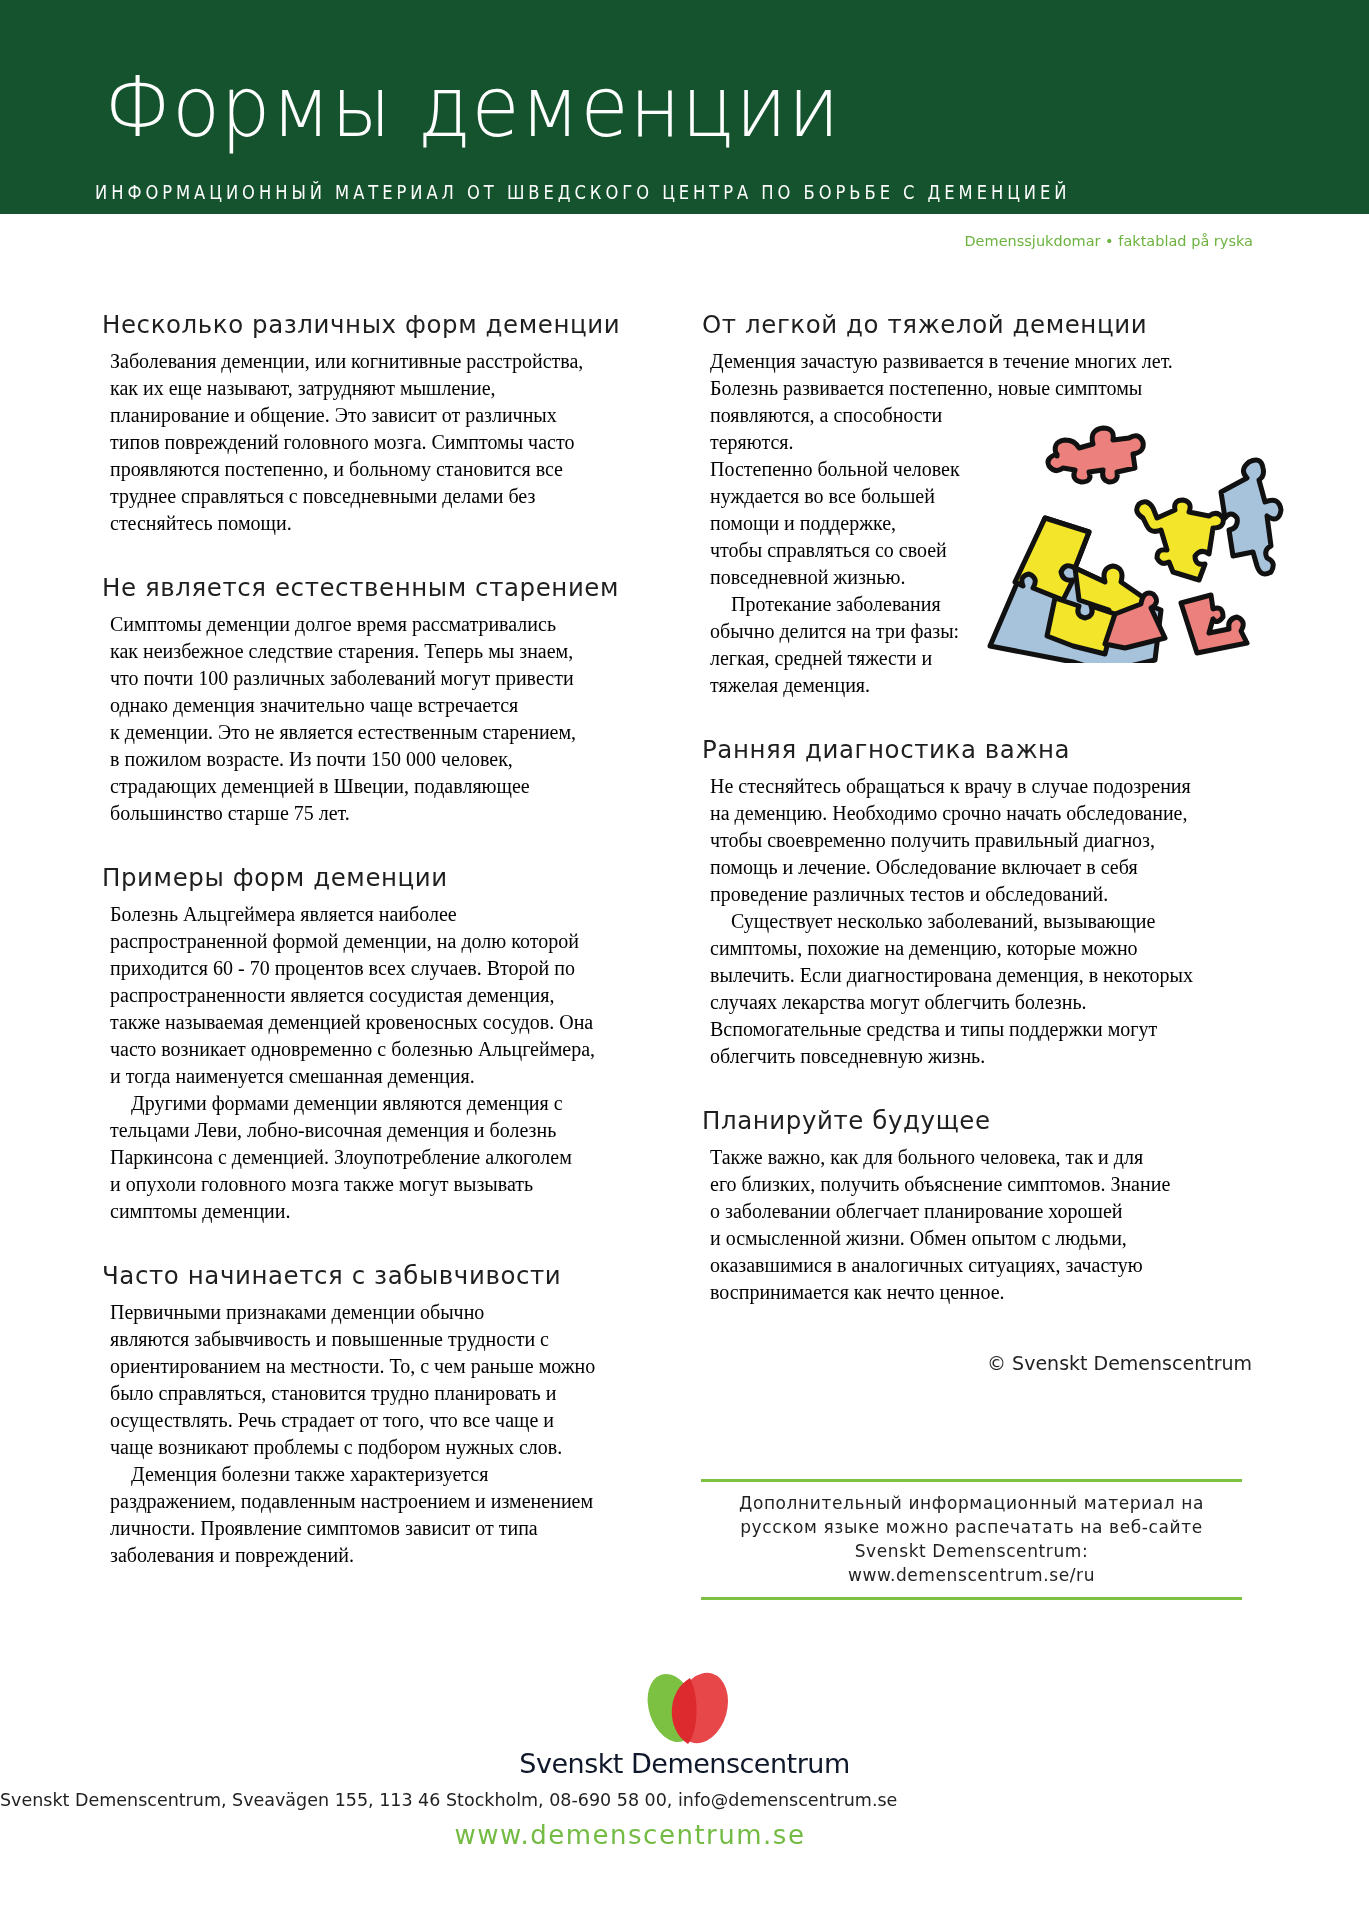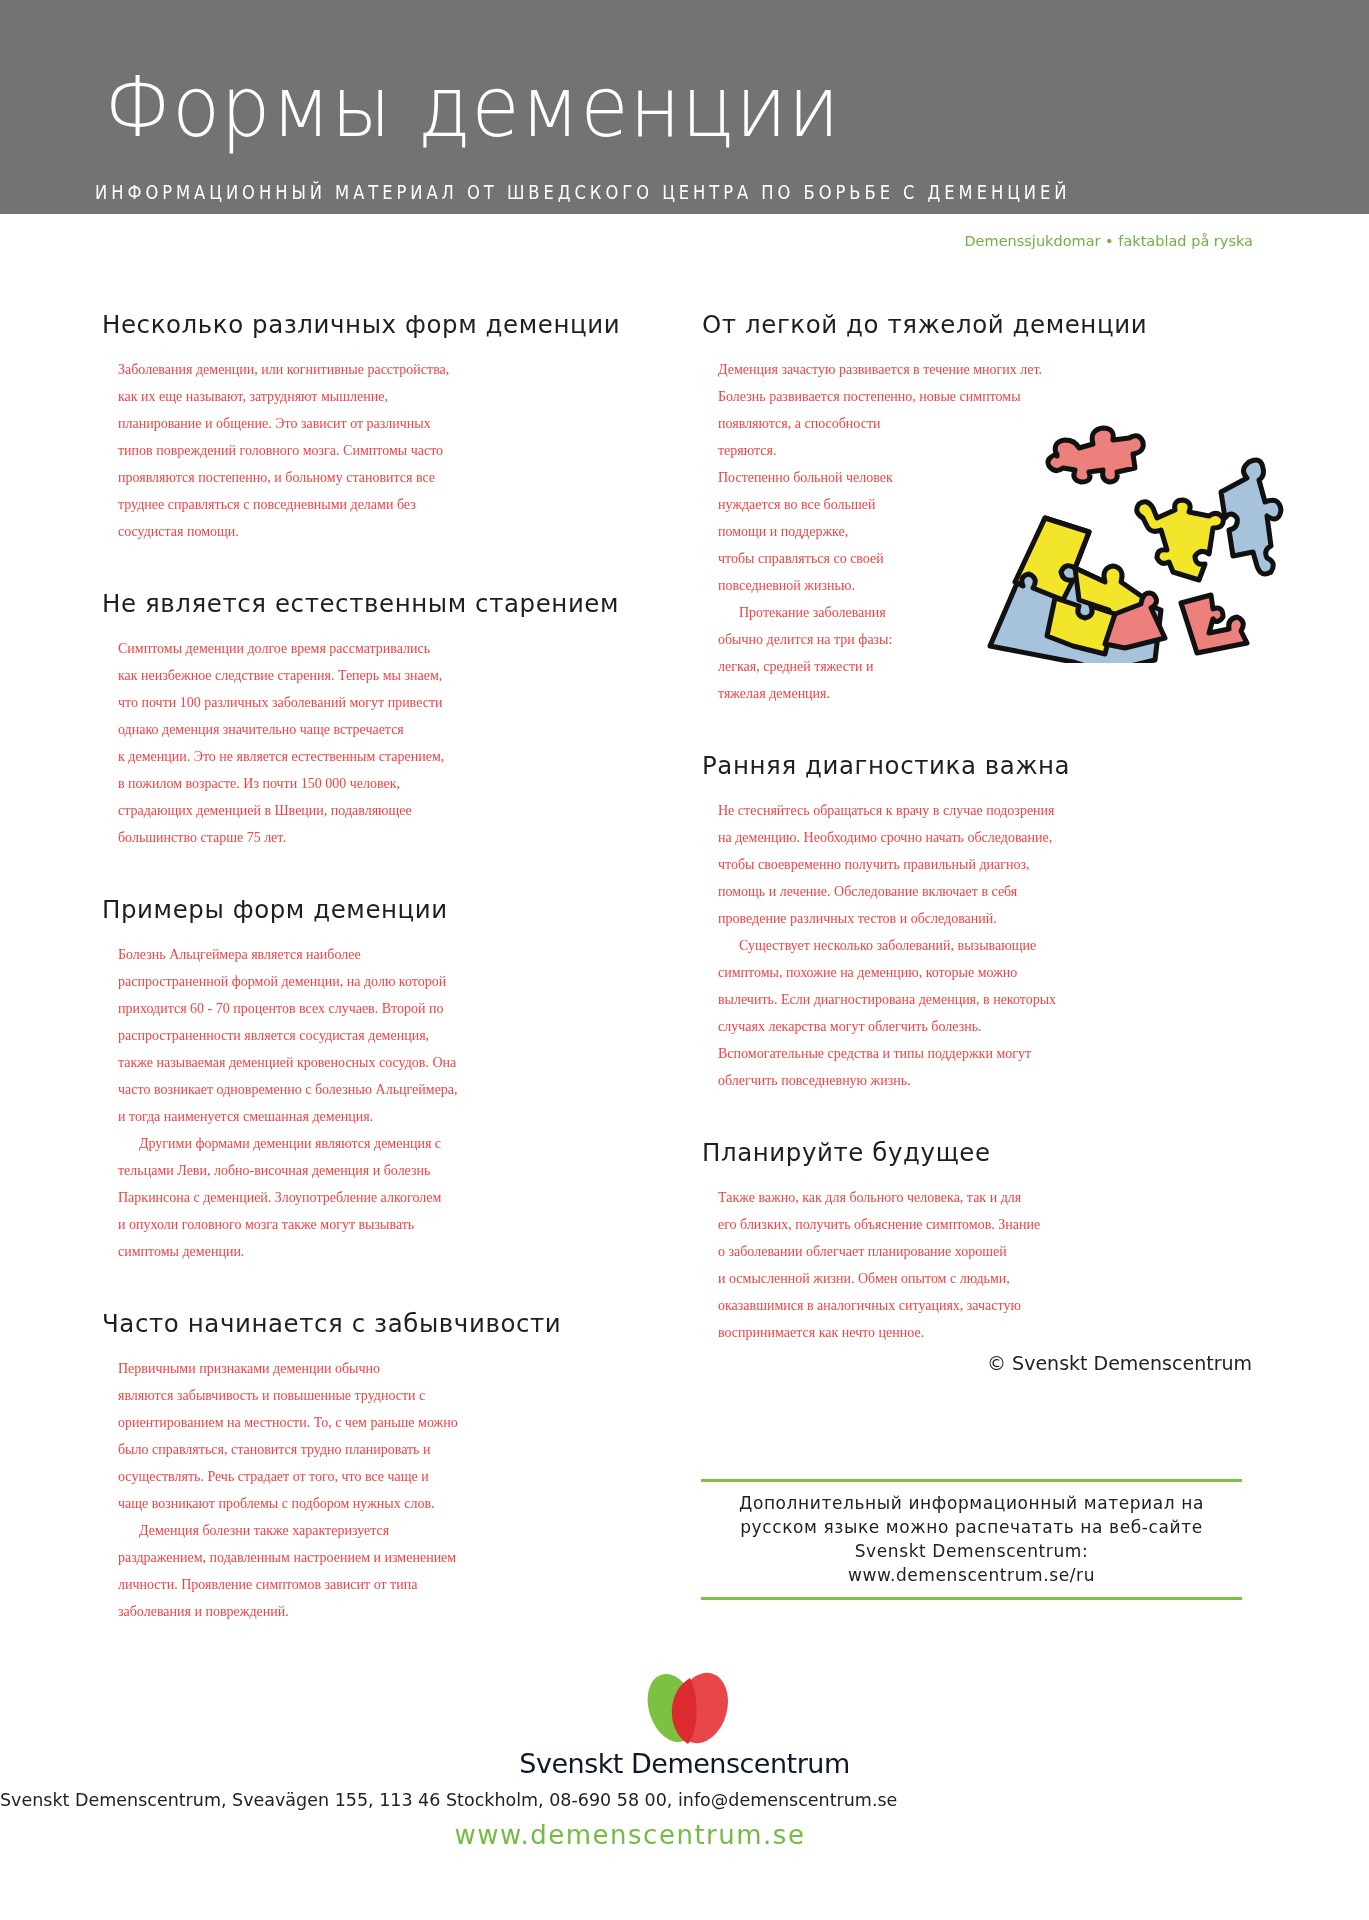--- a/index.html
+++ b/index.html
@@ -1,26 +1,26 @@
 <!DOCTYPE html>
 <html><head>
 <meta charset="utf-8">
 <style>
   html, body { margin:0; padding:0; background:#ffffff; }
   body { width:1369px; height:1920px; position:relative; overflow:hidden; font-family:"DejaVu Sans", sans-serif; color:#1a1a1a; }
-  .banner { position:absolute; left:0; top:0; width:1369px; height:214px; background:#737373; }
+  .banner { position:absolute; left:0; top:0; width:1369px; height:214px; background:#14532d; }
   .title { position:absolute; left:104px; top:58px; font-family:"DejaVu Sans", sans-serif; font-weight:300; font-size:84px; color:#ffffff; letter-spacing:1px; white-space:nowrap; transform:scaleX(0.93); transform-origin:left top; }
   .subtitle { position:absolute; left:95px; top:181px; width:1190px; font-size:19px; color:#ffffff; letter-spacing:4.6px; white-space:nowrap; transform:scaleX(0.86); transform-origin:left top; }
   .tagline { position:absolute; right:116px; top:233px; font-size:14.5px; color:#6cb33f; white-space:nowrap; }
   .col { position:absolute; width:560px; }
   .col-left { left:102px; top:308px; }
   .col-right { left:702px; top:308px; width:555px; }
   .section { margin:0 0 0 0; }
   .h { font-family:"DejaVu Sans", sans-serif; font-size:25.5px; font-weight:400; color:#1f1f1f; margin:0 0 6px 0; line-height:32px; letter-spacing:0.6px; white-space:nowrap; transform:scaleX(0.96); transform-origin:left; }
-  .p { font-family:"Liberation Serif", serif; font-size:14px; line-height:27px; color:#ef4444; margin:16px; }
+  .p { font-family:"Liberation Serif", serif; font-size:20px; line-height:27px; color:#000000; margin:8px; }
   .p .line { display:block; white-space:nowrap; }
   .p .indent { padding-left:21px; }
   .gap { height:26px; }
   .puzzle { position:absolute; left:985px; top:418px; width:300px; height:245px; }
   .copyright { position:absolute; right:117px; top:1352px; font-size:19px; color:#222; white-space:nowrap; }
   .infobox { position:absolute; left:701px; top:1479px; width:541px; height:142px; }
   .rule { position:absolute; left:0; width:541px; height:3px; background:#7dc142; }
   .rule.top { top:0; } .rule.bottom { top:118px; }
   .infotext { position:absolute; left:0; top:12px; width:541px; text-align:center; font-size:17px; line-height:24px; color:#222; letter-spacing:0.6px; }
   .infotext span { display:block; }
@@ -41,21 +41,21 @@
 <div class="col col-left">
   <div class="section">
     <h2 class="h">Несколько различных форм деменции</h2>
     <p class="p">
       <span class="line">Заболевания деменции, или когнитивные расстройства,</span>
       <span class="line">как их еще называют, затрудняют мышление,</span>
       <span class="line">планирование и общение. Это зависит от различных</span>
       <span class="line">типов повреждений головного мозга. Симптомы часто</span>
       <span class="line">проявляются постепенно, и больному становится все</span>
       <span class="line">труднее справляться с повседневными делами без</span>
-      <span class="line">сосудистая помощи.</span>
+      <span class="line">стесняйтесь помощи.</span>
     </p>
   </div>
   <div class="gap"></div>
   <div class="section">
     <h2 class="h">Не является естественным старением</h2>
     <p class="p">
       <span class="line">Симптомы деменции долгое время рассматривались</span>
       <span class="line">как неизбежное следствие старения. Теперь мы знаем,</span>
       <span class="line">что почти 100 различных заболеваний могут привести</span>
       <span class="line">однако деменция значительно чаще встречается</span>

